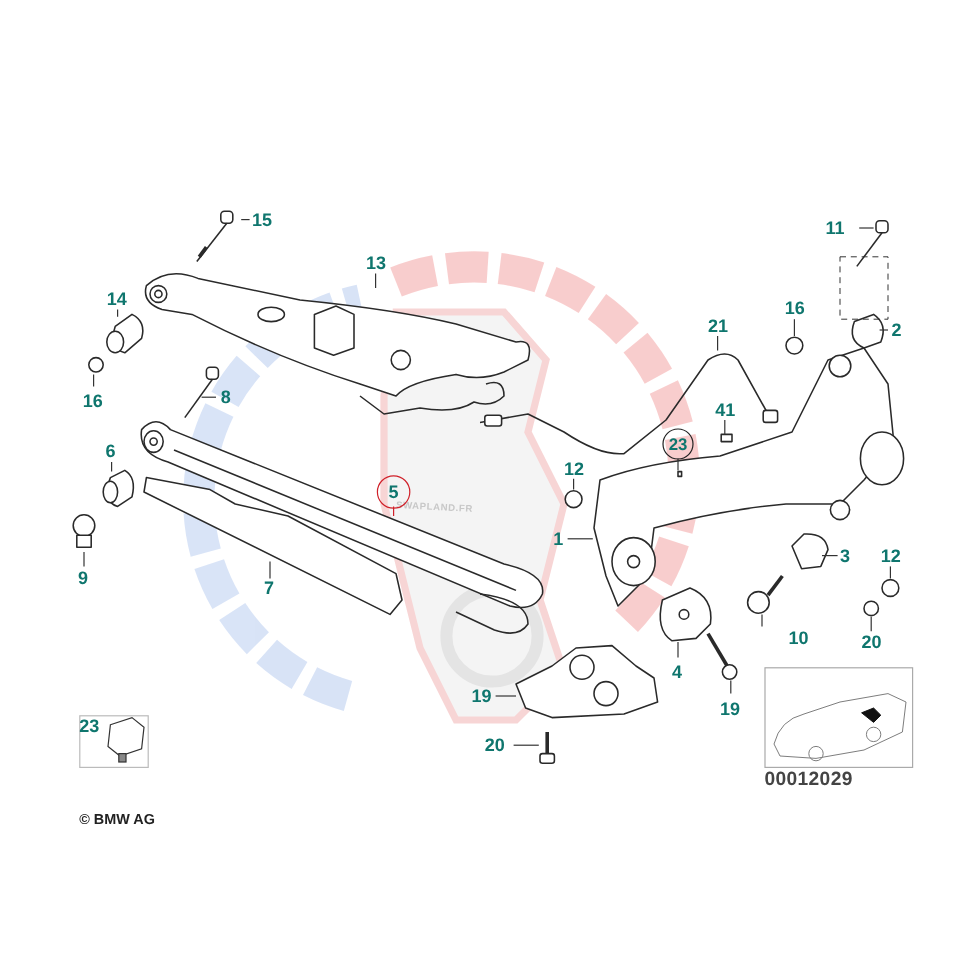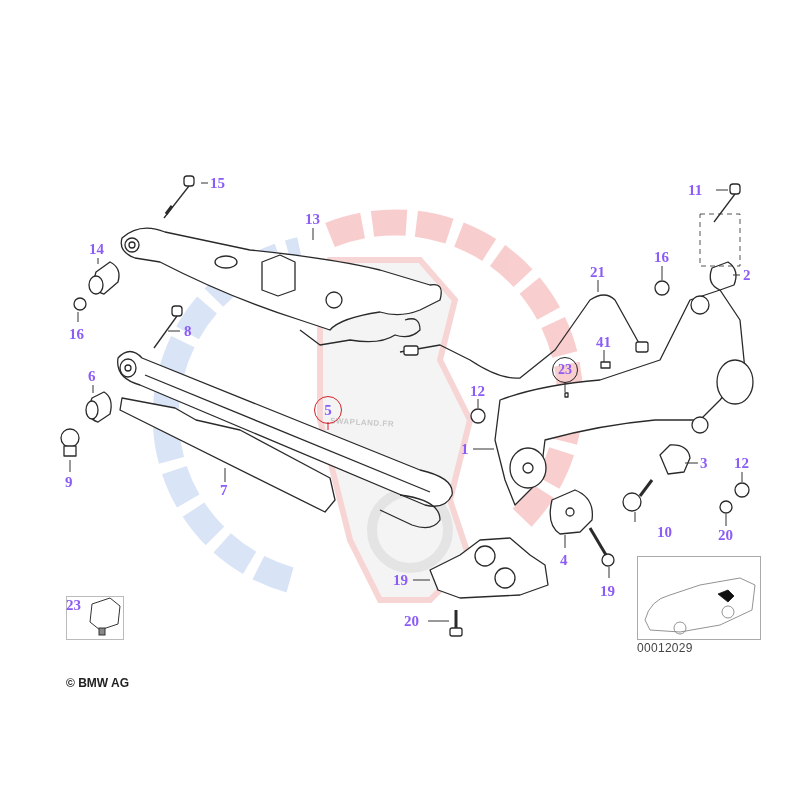--- a/index.html
+++ b/index.html
@@ -1,23 +1,23 @@
 <!DOCTYPE html>
 <html><head>
 <meta charset="utf-8">
 <style>
   html, body { margin:0; padding:0; background:#ffffff; }
   body { width:800px; height:800px; position:relative; overflow:hidden; font-family:"Liberation Sans", sans-serif; }
   #diagram { position:absolute; left:0; top:0; width:800px; height:800px; }
-  .lbl { position:absolute; font-family:Liberation Serif, serif; font-weight:bold; font-size:15px; color:#8b5cf6; line-height:1; white-space:nowrap; cursor:pointer; }
+  .lbl { position:absolute; font-family:Liberation Sans, sans-serif; font-weight:bold; font-size:15px; color:#0f766e; line-height:1; white-space:nowrap; cursor:pointer; }
   .lbl.sel { width:28px; height:28px; border:1.6px solid #d0212a; border-radius:50%; display:flex; align-items:center; justify-content:center; box-sizing:border-box; }
   .lbl.circ { width:26px; height:26px; border:1.4px solid #222; border-radius:50%; display:flex; align-items:center; justify-content:center; box-sizing:border-box; font-size:14px; }
   .wm-text { position:absolute; left:330px; top:418px; font-size:8px; font-weight:bold; color:#c8c8c8; letter-spacing:0.5px; transform:rotate(3deg); }
   .copyright { position:absolute; left:66px; top:640px; font-size:12px; font-weight:bold; color:#222;margin-top:36px; }
-  .ref { position:absolute; left:637px; top:641px; font-size:12px; color:#444; letter-spacing:0.3px; }
+  .ref { position:absolute; left:637px; top:641px; font-size:16px; color:#444; letter-spacing:0.3px;font-weight:bold; }
   .inset { position:absolute; left:637px; top:556px; width:124px; height:84px; border:1px solid #aaa; box-sizing:border-box; }
   .inset-small { position:absolute; left:66px; top:596px; width:58px; height:44px; border:1px solid #bbb; box-sizing:border-box; }
 </style>
 </head>
 <body>
 
 <svg id="diagram" viewBox="0 0 800 800" xmlns="http://www.w3.org/2000/svg">
 
   <g opacity="0.55">
     <path d="M290 580 A170 170 0 0 1 300 250" fill="none" stroke="#b9cdf0" stroke-width="26" stroke-dasharray="34 10"></path>

